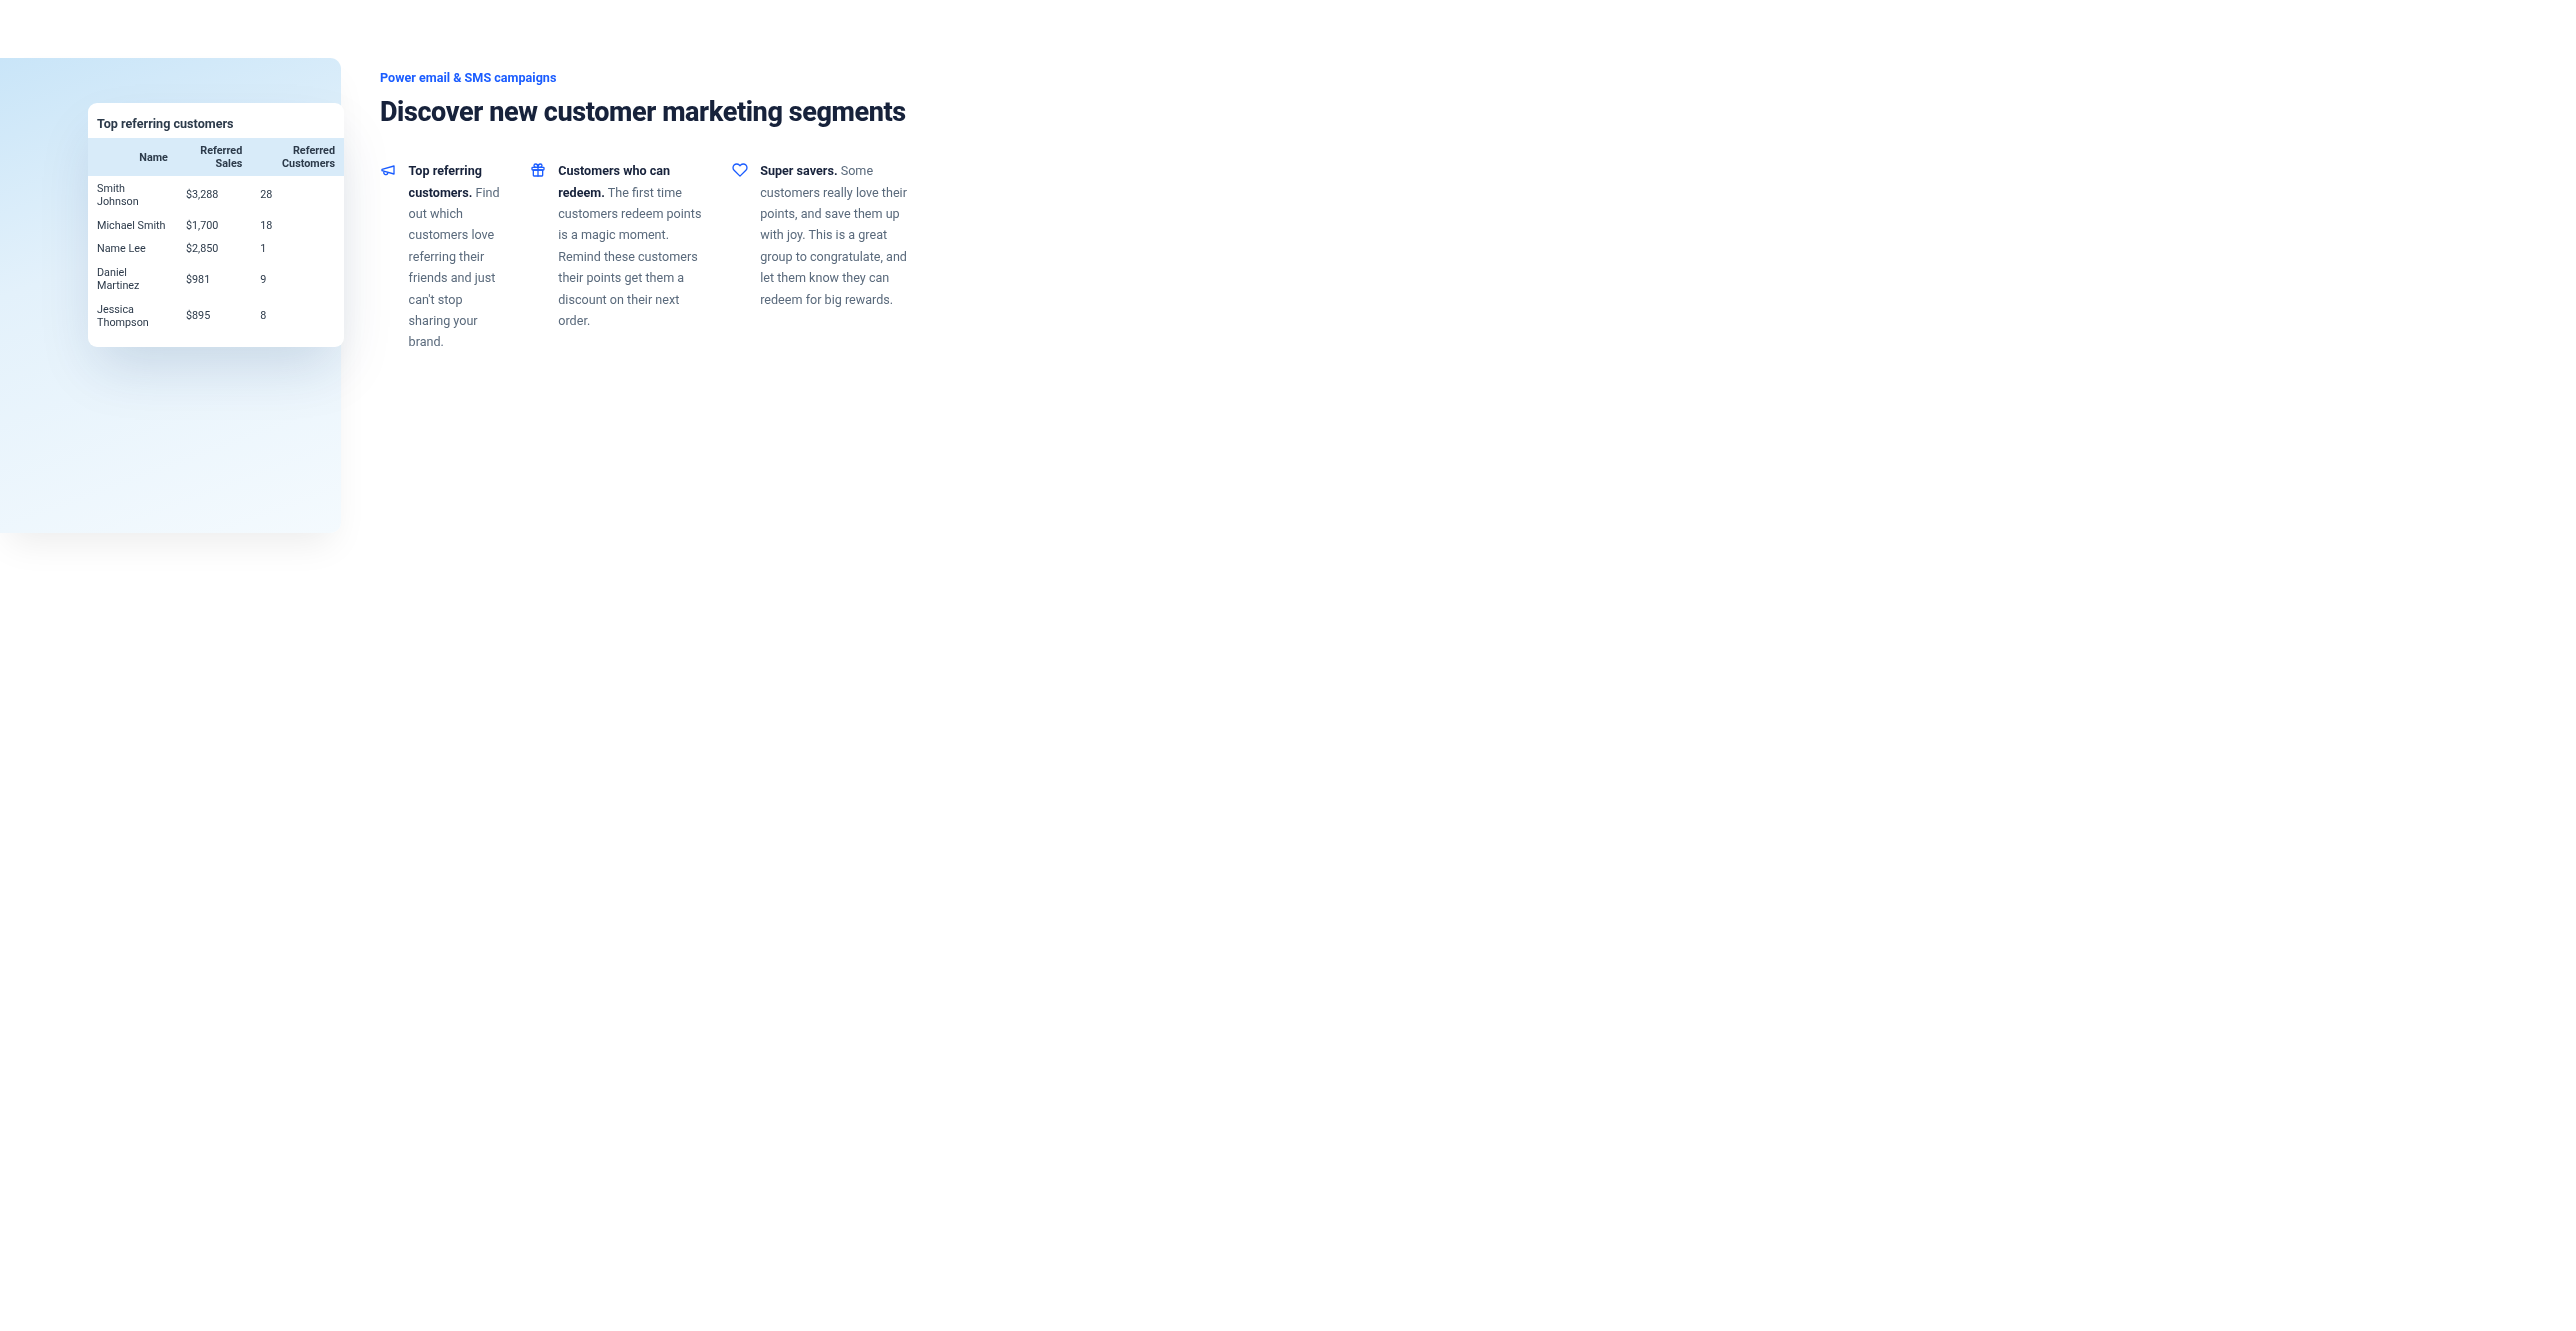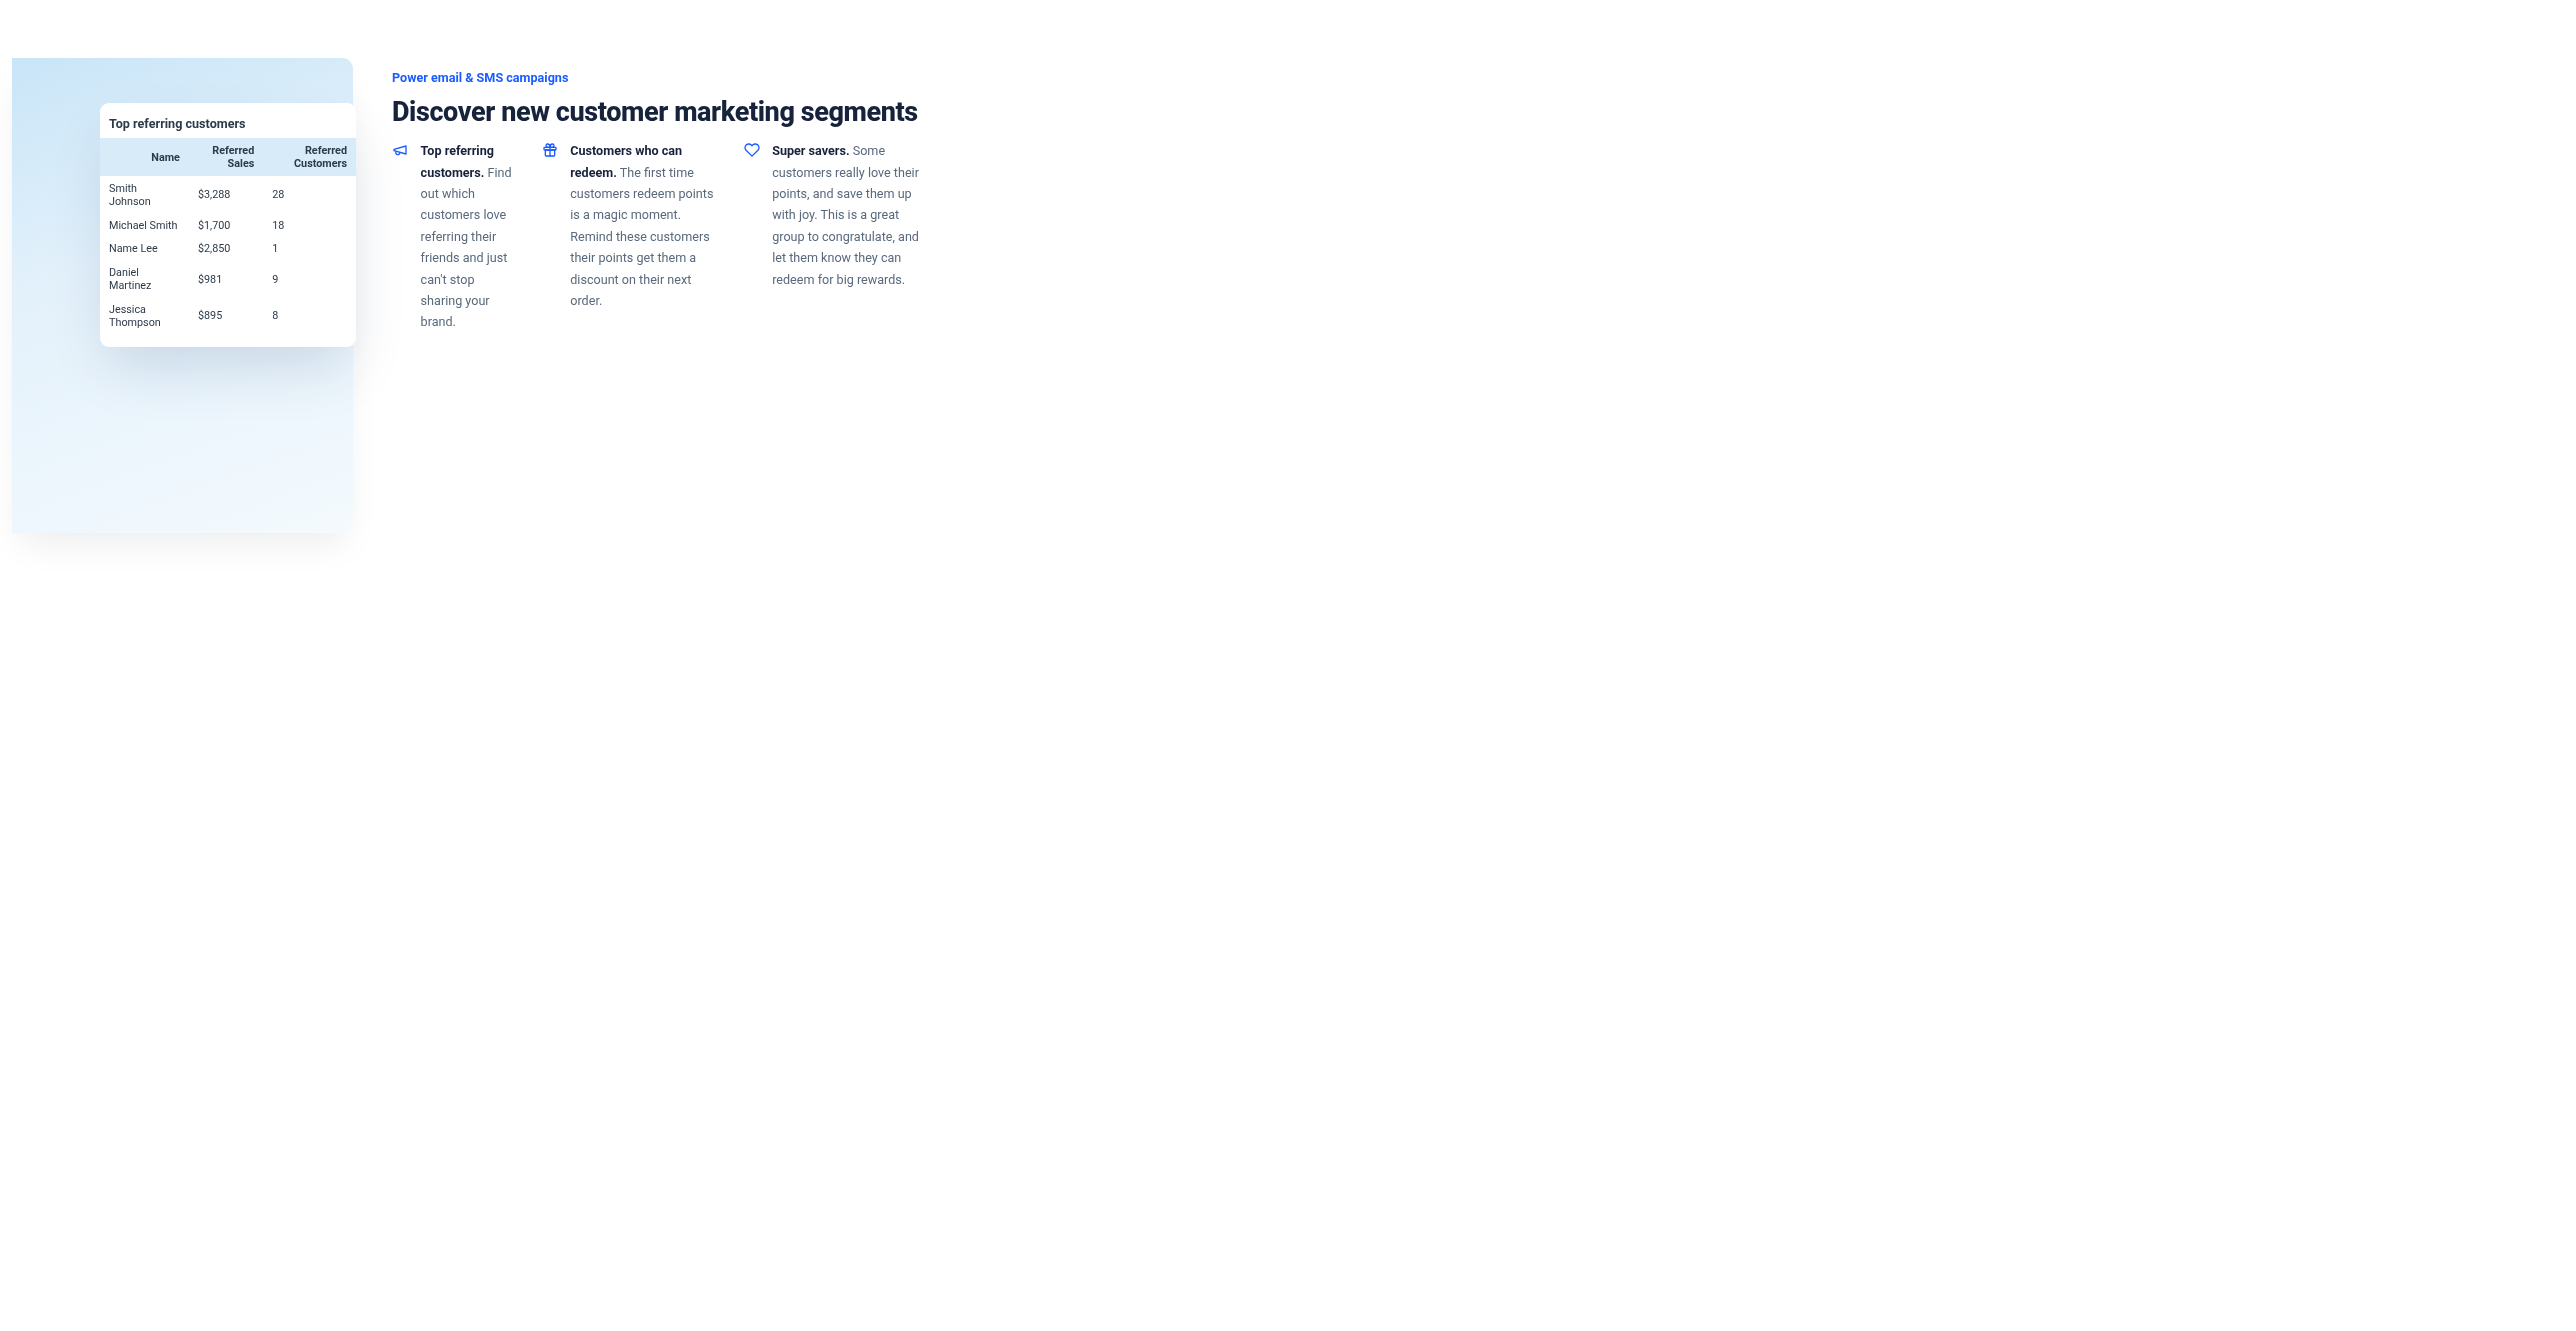--- a/index.html
+++ b/index.html
@@ -13,21 +13,21 @@
   .container {
     display: flex;
     align-items: flex-start;
     width: 100%;
     height: 100%;
   }
   .left-panel {
     width: 341px;
     height: 475px;
     margin-top: 58px;
-    margin-left: 12px;
+    margin-left: 0;
     position: relative;
     background: linear-gradient(160deg, #c9e5f8 0%, #e3f1fb 40%, #f4fafe 100%);
     border-radius: 0 10.8px 10.8px 0;
     box-shadow: 0 18px 36px -9px rgba(0,0,0,0.08);
   }
   .card {
     position: absolute;
     top: 45px;
     left: 88px;
     width: 256px;
@@ -72,21 +72,21 @@
     color: #1a5cff;
     font-weight: 700;
     font-size: 12.6px;
     margin-bottom: 10.8px;
   }
   .headline {
     color: #17223b;
     font-weight: 800;
     font-size: 27px;
     line-height: 1.2;
-    margin-bottom: 12px;
+    margin-bottom: 32px;
     letter-spacing: -0.4px;
   }
   .subhead {
     color: #5a6a7c;
     font-size: 13.5px;
     line-height: 1.65;
     margin-bottom: 39px;
     max-width: 448px;
   }
   .feature-list {

